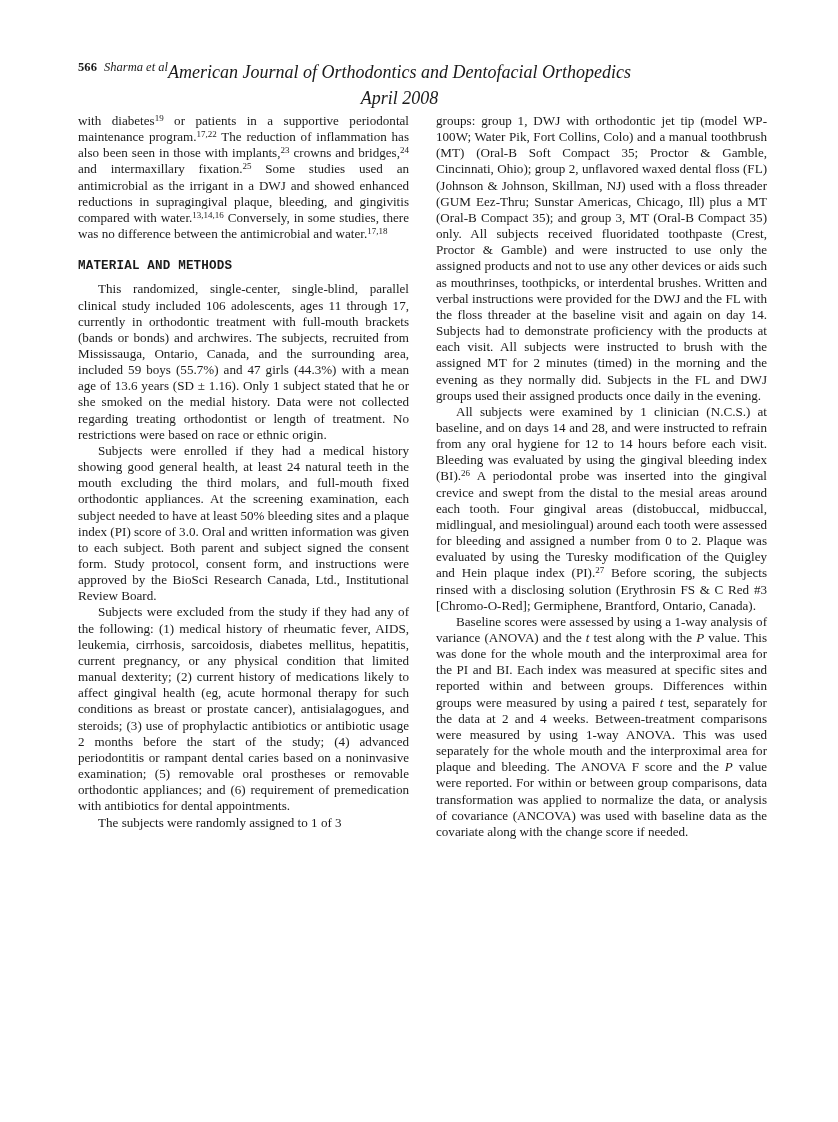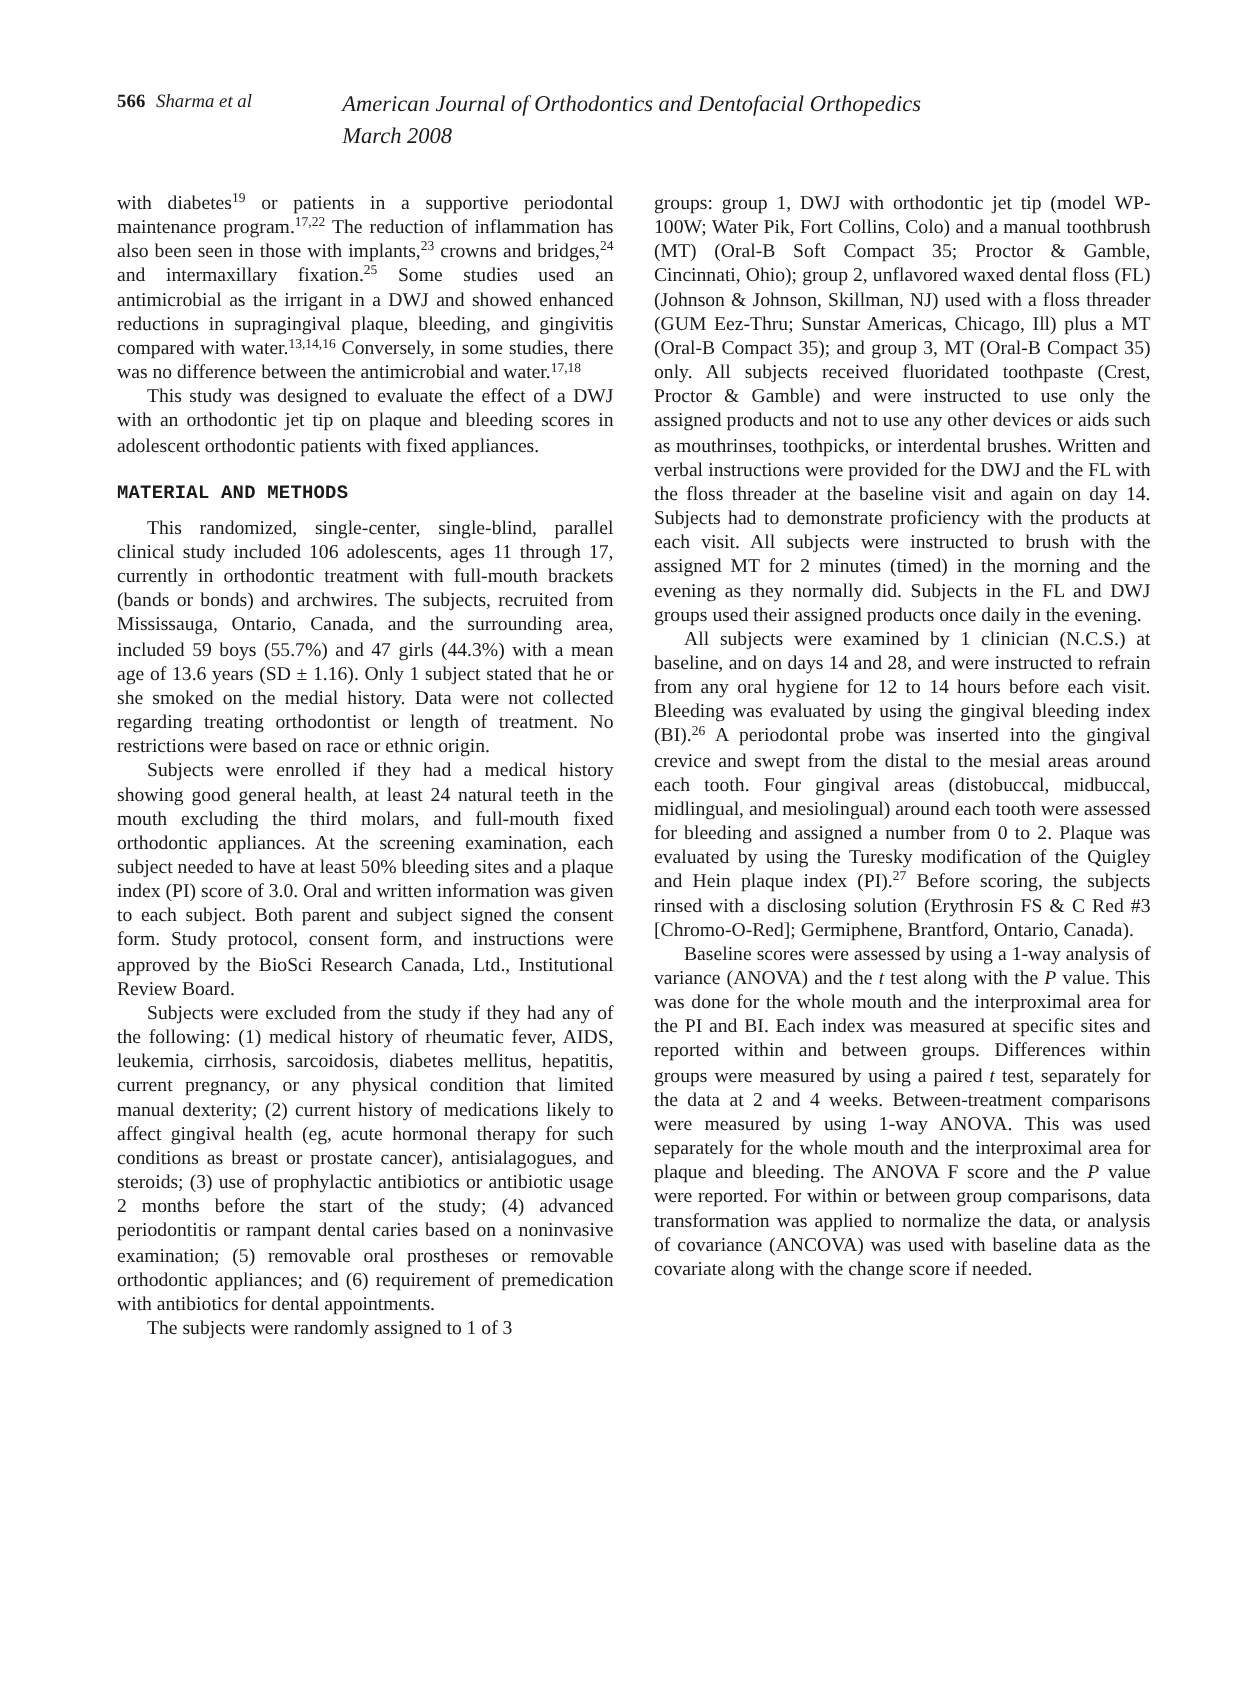--- a/index.html
+++ b/index.html
@@ -37,32 +37,32 @@
   .folio {
     font-weight: bold;
     font-style: normal;
     margin-right: 7px;
     letter-spacing: 0.1px;
   }
   .runhead-left .authors {
     font-style: italic;
   }
   .runhead-right {
-    text-align: left;
+    text-align: center;
     font-style: italic;
-    font-size: 15px;
+    font-size: 18px;
     line-height: 1.42;
     white-space: nowrap;
   }
 
   
   .columns {
     display: flex;
     gap: 27px;
-    margin-top: 23px;
+    margin-top: 9px;
     align-items: flex-start;
   }
   .col {
     width: 331px;
     flex: 0 0 331px;
   }
 
   p.body {
     margin: 0;
     font-size: 13.1px;
@@ -107,29 +107,28 @@
 <body>
 
 <div class="page">
 
   <div class="runhead">
     <div class="runhead-left">
       <span class="folio">566</span><span class="authors">Sharma et al</span>
     </div>
     <div class="runhead-right">
       <div>American Journal of Orthodontics and Dentofacial Orthopedics</div>
-      <div>March 2008</div>
+      <div>April 2008</div>
     </div>
   </div>
 
   <div class="columns">
 
     <div class="col">
       <p class="body tight">with diabetes<sup>19</sup> or patients in a supportive periodontal maintenance program.<sup>17,22</sup> The reduction of inflammation has also been seen in those with implants,<sup>23</sup> crowns and bridges,<sup>24</sup> and intermaxillary fixation.<sup>25</sup> Some studies used an antimicrobial as the irrigant in a DWJ and showed enhanced reductions in supragingival plaque, bleeding, and gingivitis compared with water.<sup>13,14,16</sup> Conversely, in some studies, there was no difference between the antimicrobial and water.<sup>17,18</sup></p>
-      <p class="body indent">This study was designed to evaluate the effect of a DWJ with an orthodontic jet tip on plaque and bleeding scores in adolescent orthodontic patients with fixed appliances.</p>
       <h2 class="section">MATERIAL AND METHODS</h2>
       <p class="body indent">This randomized, single-center, single-blind, parallel clinical study included 106 adolescents, ages 11 through 17, currently in orthodontic treatment with full-mouth brackets (bands or bonds) and archwires. The subjects, recruited from Mississauga, Ontario, Canada, and the surrounding area, included 59 boys (55.7%) and 47 girls (44.3%) with a mean age of 13.6 years (SD ± 1.16). Only 1 subject stated that he or she smoked on the medial history. Data were not collected regarding treating orthodontist or length of treatment. No restrictions were based on race or ethnic origin.</p>
       <p class="body indent">Subjects were enrolled if they had a medical history showing good general health, at least 24 natural teeth in the mouth excluding the third molars, and full-mouth fixed orthodontic appliances. At the screening examination, each subject needed to have at least 50% bleeding sites and a plaque index (PI) score of 3.0. Oral and written information was given to each subject. Both parent and subject signed the consent form. Study protocol, consent form, and instructions were approved by the BioSci Research Canada, Ltd., Institutional Review Board.</p>
       <p class="body indent">Subjects were excluded from the study if they had any of the following: (1) medical history of rheumatic fever, AIDS, leukemia, cirrhosis, sarcoidosis, diabetes mellitus, hepatitis, current pregnancy, or any physical condition that limited manual dexterity; (2) current history of medications likely to affect gingival health (eg, acute hormonal therapy for such conditions as breast or prostate cancer), antisialagogues, and steroids; (3) use of prophylactic antibiotics or antibiotic usage 2 months before the start of the study; (4) advanced periodontitis or rampant dental caries based on a noninvasive examination; (5) removable oral prostheses or removable orthodontic appliances; and (6) requirement of premedication with antibiotics for dental appointments.</p>
       <p class="body indent">The subjects were randomly assigned to 1 of 3</p>
     </div>
 
     <div class="col">
       <p class="body tight">groups: group 1, DWJ with orthodontic jet tip (model WP-100W; Water Pik, Fort Collins, Colo) and a manual toothbrush (MT) (Oral-B Soft Compact 35; Proctor &amp; Gamble, Cincinnati, Ohio); group 2, unflavored waxed dental floss (FL) (Johnson &amp; Johnson, Skillman, NJ) used with a floss threader (GUM Eez-Thru; Sunstar Americas, Chicago, Ill) plus a MT (Oral-B Compact 35); and group 3, MT (Oral-B Compact 35) only. All subjects received fluoridated toothpaste (Crest, Proctor &amp; Gamble) and were instructed to use only the assigned products and not to use any other devices or aids such as mouthrinses, toothpicks, or interdental brushes. Written and verbal instructions were provided for the DWJ and the FL with the floss threader at the baseline visit and again on day 14. Subjects had to demonstrate proficiency with the products at each visit. All subjects were instructed to brush with the assigned MT for 2 minutes (timed) in the morning and the evening as they normally did. Subjects in the FL and DWJ groups used their assigned products once daily in the evening.</p>
       <p class="body indent">All subjects were examined by 1 clinician (N.C.S.) at baseline, and on days 14 and 28, and were instructed to refrain from any oral hygiene for 12 to 14 hours before each visit. Bleeding was evaluated by using the gingival bleeding index (BI).<sup>26</sup> A periodontal probe was inserted into the gingival crevice and swept from the distal to the mesial areas around each tooth. Four gingival areas (distobuccal, midbuccal, midlingual, and mesiolingual) around each tooth were assessed for bleeding and assigned a number from 0 to 2. Plaque was evaluated by using the Turesky modification of the Quigley and Hein plaque index (PI).<sup>27</sup> Before scoring, the subjects rinsed with a disclosing solution (Erythrosin FS &amp; C Red #3 [Chromo-O-Red]; Germiphene, Brantford, Ontario, Canada).</p>

